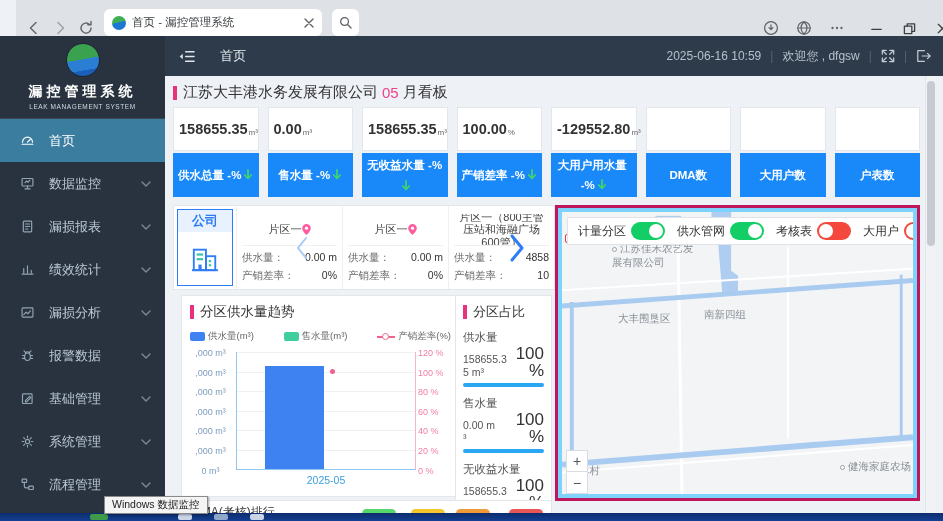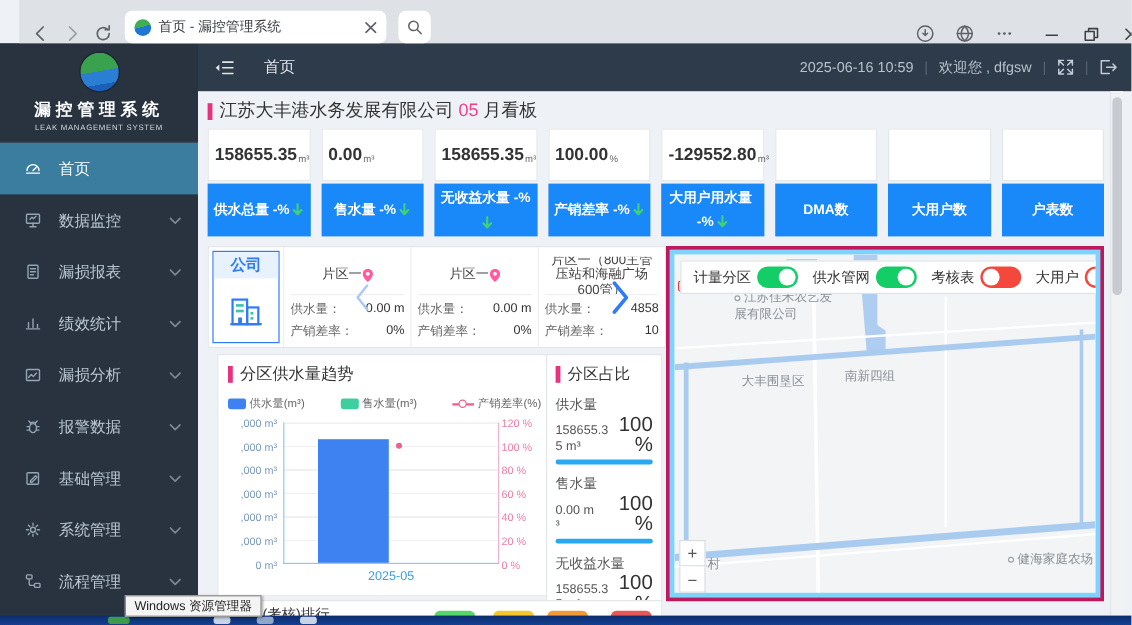--- a/index.html
+++ b/index.html
@@ -86,21 +86,21 @@
 
   .trend{position:absolute;left:16px;top:219px;width:279px;height:202px;background:#fff;border:1px solid #e4e7ea;padding:7px 8px;overflow:hidden}
   .trend .ptitle{font-size:13.5px}
   .legend{display:flex;justify-content:space-between;align-items:center;gap:13px;font-size:9.5px;color:#666;margin-top:9px;white-space:nowrap}
   .lg{display:flex;align-items:center;gap:3px}
   .lg-sw{width:15px;height:9px;border-radius:2px}
   .lg-line{width:18px;height:9px;position:relative}
   .lg-line::before{content:"";position:absolute;left:0;right:0;top:4px;height:2px;background:#f0648c}
   .lg-line::after{content:"";position:absolute;left:5px;top:1px;width:5px;height:5px;border:1.5px solid #f0648c;border-radius:50%;background:#fff}
   .plot{position:relative;margin-top:9px;height:140px}
-  .yl{position:absolute;left:0;width:41px;text-align:right;font-size:9px;color:#7d9cbd;white-space:nowrap}
+  .yl{position:absolute;left:0;width:41px;text-align:center;font-size:9px;color:#7d9cbd;white-space:nowrap}
   .yr{position:absolute;right:0;width:33px;text-align:left;font-size:9px;color:#ef7fa5;white-space:nowrap;overflow:hidden}
   .grid{position:absolute;left:46px;right:35px;top:0;height:118px;border-left:1.5px solid #8fc7f3;border-right:1.5px solid #f3b4cd;border-bottom:1.5px solid #8fc7f3;background:repeating-linear-gradient(to bottom,#eef0f3 0 1px,transparent 1px 19.6px)}
   .bar{position:absolute;left:16%;width:33%;top:14px;bottom:0;background:#3d82f0}
   .dot{position:absolute;left:52%;top:17px;width:5px;height:5px;border-radius:50%;background:#ef5f8f}
   .xlab{position:absolute;left:46px;right:35px;top:122px;text-align:center;font-size:10.5px;color:#3a9fe0}
 
   .ratio{position:absolute;left:290px;top:219px;width:97px;height:211px;background:#fff;border:1px solid #e4e7ea;padding:7px;overflow:hidden}
   .ratio .ptitle{font-size:13px}
   .r-item{margin-top:9px}
   .r-lab{font-size:11.5px;color:#555}
@@ -604,20 +604,20 @@
     <span class="pill" style="left:282px;background:#f09a38"></span>
     <span class="pill" style="left:335px;background:#e85656"></span>
   </div>
 
 </div>
 
 <div class="vsb">
   <div class="vsb-thumb"></div>
 </div>
 
-<div class="tooltip">Windows 资源管理器</div>
+<div class="tooltip">Windows 数据监控</div>
 
 <div class="taskbar">
   <span class="tb-blob" style="left:90px;width:18px;background:#3f9b4a"></span>
   <span class="tb-blob" style="left:178px;width:14px;background:#c9d4e6"></span>
   <span class="tb-blob" style="left:214px;width:14px;background:#8fa7c9"></span>
   <span class="tb-blob" style="left:250px;width:14px;background:#c9d4e6"></span>
 </div>
 
 </body></html>

